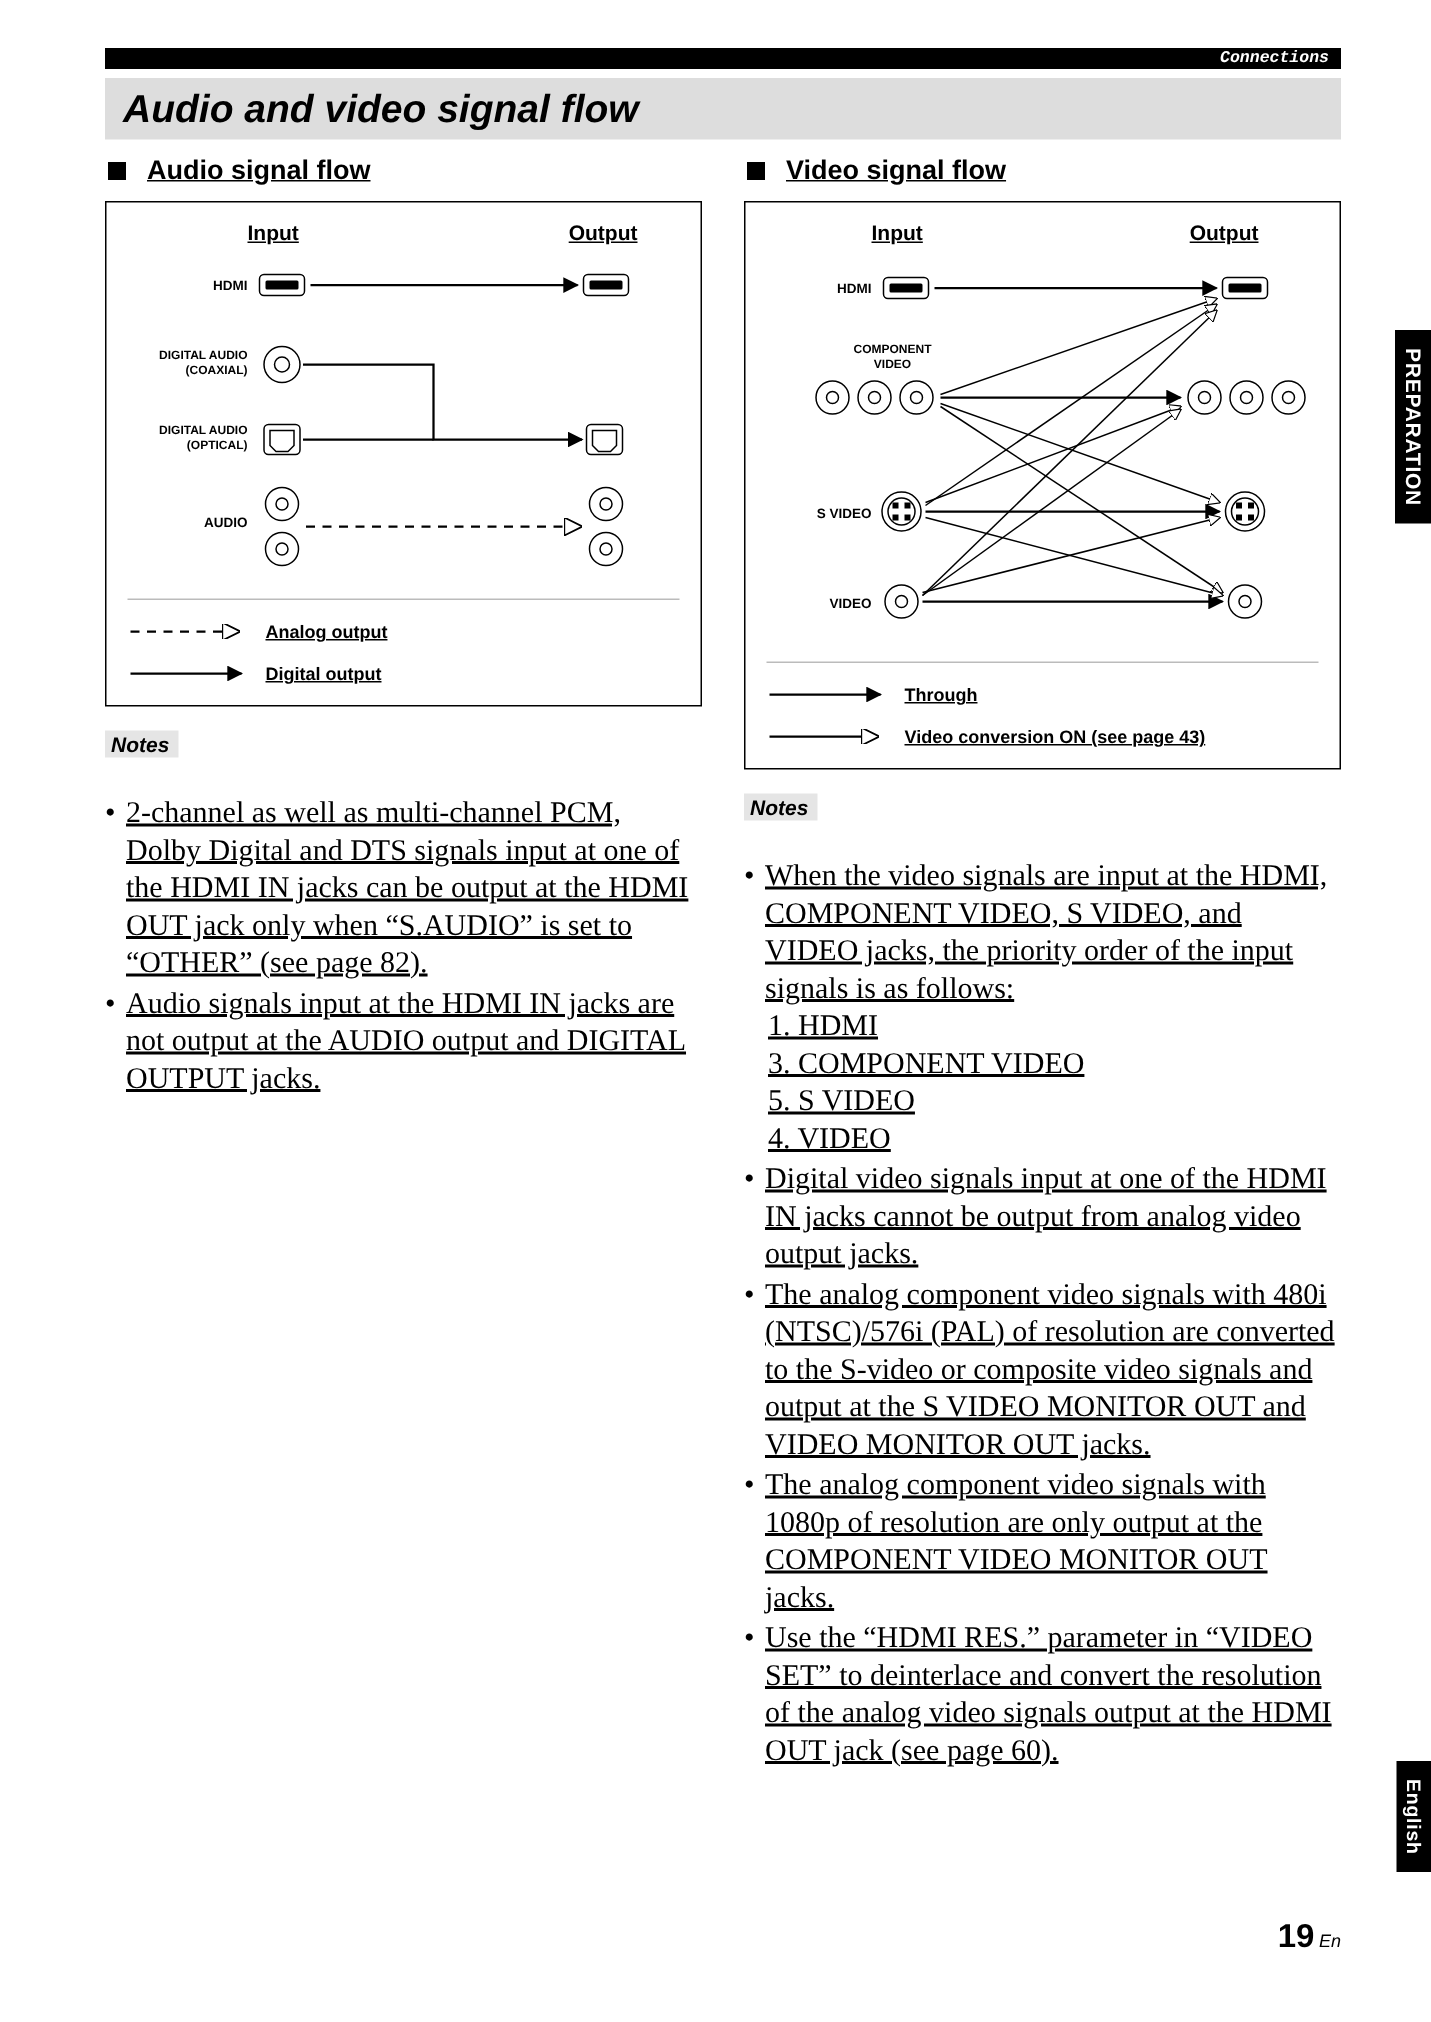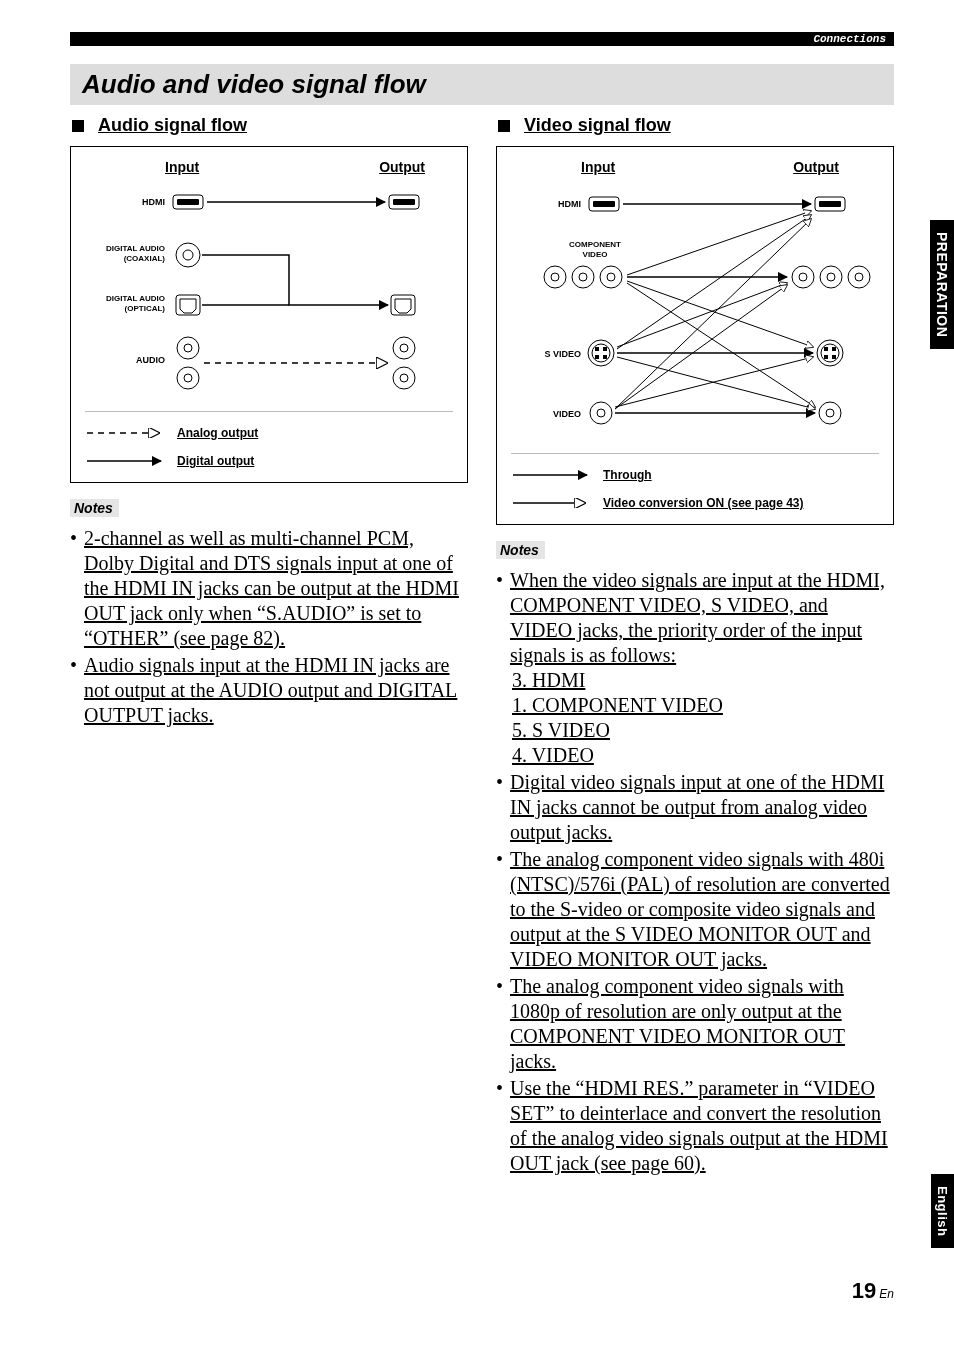--- a/index.html
+++ b/index.html
@@ -32,21 +32,21 @@
     color: #fff;
     font-family: Liberation Mono, monospace;
     font-size: 11px;
     font-style: italic;
     font-weight: bold;
     line-height: 14px;
   }
   .section-title-bar {
     background: #ddd;
     padding: 5px 10px 5px 12px;
-    margin-top: 18px;
+    margin-top: 6px;
     margin-bottom: 10px;
   }
   .section-title {
     font-family: Arial, Helvetica, sans-serif;
     font-style: italic;
     font-weight: bold;
     font-size: 26px;
   }
   .columns {
     display: flex;
@@ -81,21 +81,21 @@
   }
   .notes-label {
     display: inline-block;
     background: #e5e5e5;
     font-family: Arial, Helvetica, sans-serif;
     font-style: italic;
     font-weight: bold;
     font-size: 14px;
     padding: 1px 6px 1px 4px;
     margin-top: 16px;
-    margin-bottom: 9px;
+    margin-bottom: 25px;
   }
   ul.notes {
     list-style: none;
     padding: 0 0 0 0;
     margin: 0;
     font-size: 20px;
     line-height: 1.25;
   }
   ul.notes > li {
     position: relative;
@@ -418,22 +418,22 @@
             <span>Video conversion ON (see page 43)</span>
           </div>
         </div>
       </div>
 
       <div class="notes-label">Notes</div>
       <ul class="notes">
         <li>
           <span>When the video signals are input at the HDMI, COMPONENT VIDEO, S VIDEO, and VIDEO jacks, the priority order of the input signals is as follows:</span>
           <div class="numbered">
-            <div>3. HDMI</div>
-            <div>1. COMPONENT VIDEO</div>
+            <div>1. HDMI</div>
+            <div>3. COMPONENT VIDEO</div>
             <div>5. S VIDEO</div>
             <div>4. VIDEO</div>
           </div>
         </li>
         <li>Digital video signals input at one of the HDMI IN jacks cannot be output from analog video output jacks.</li>
         <li>The analog component video signals with 480i (NTSC)/576i (PAL) of resolution are converted to the S-video or composite video signals and output at the S VIDEO MONITOR OUT and VIDEO MONITOR OUT jacks.</li>
         <li>The analog component video signals with 1080p of resolution are only output at the COMPONENT VIDEO MONITOR OUT jacks.</li>
         <li>Use the “HDMI RES.” parameter in “VIDEO SET” to deinterlace and convert the resolution of the analog video signals output at the HDMI OUT jack (see page 60).</li>
       </ul>
     </div>

